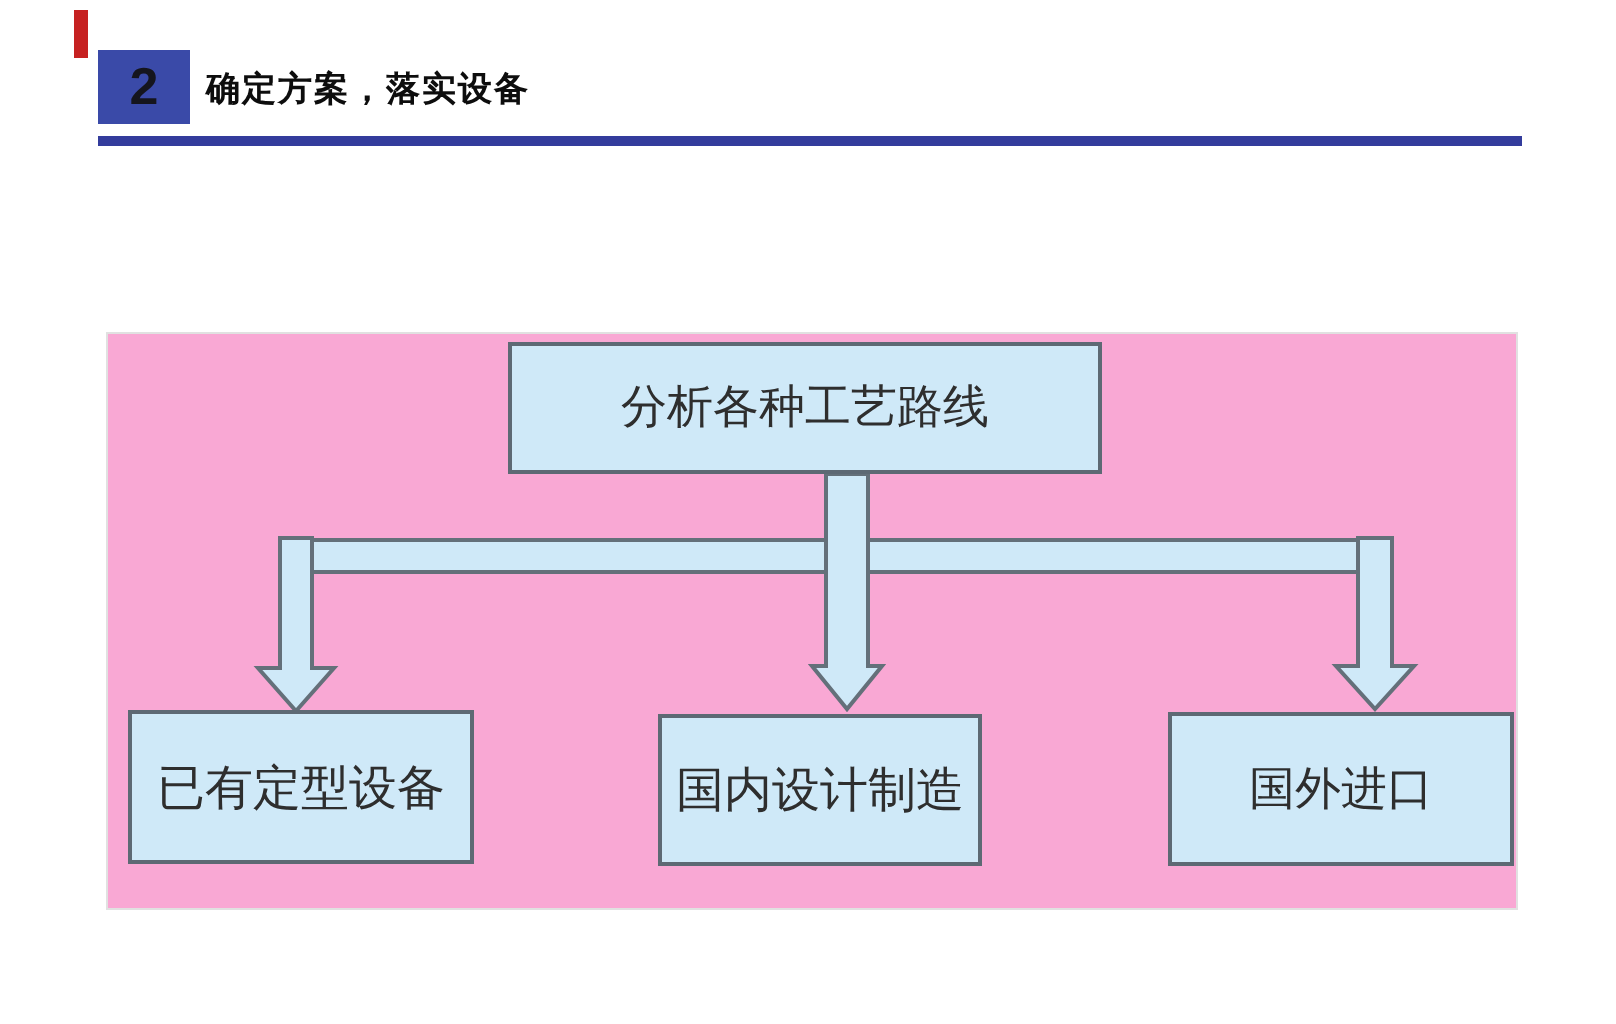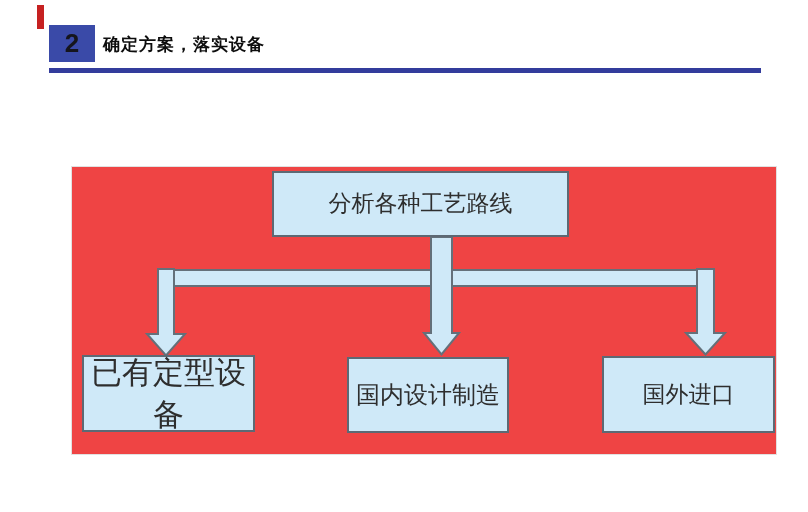--- a/index.html
+++ b/index.html
@@ -17,40 +17,40 @@
 
   
   #panel{position:absolute;left:53px;top:166px;width:706px;height:289px;
          background:#efefef;border:1px solid #e1e1e1;box-sizing:border-box;}
 
   .dbox{position:absolute;background:#cfe9f8;border:2px solid #5d6974;box-sizing:border-box;
         display:flex;flex-direction:column;align-items:center;justify-content:center;
         text-align:center;color:#2e2e2e;
         font-family:"Liberation Serif","DejaVu Serif",serif;}
   #root-box{left:200px;top:4px;width:297px;height:66px;font-size:23px;line-height:1.3;}
-  #child-box-0{left:10px;top:188px;width:173px;height:77px;font-size:31px;}
+  #child-box-0{left:10px;top:188px;width:173px;height:77px;font-size:24px;}
   #child-box-1{left:275px;top:190px;width:162px;height:76px;font-size:24px;}
   #child-box-2{left:530px;top:189px;width:173px;height:77px;font-size:23px;}
 
   #connector-svg{position:absolute;left:0;top:0;width:706px;height:289px;}
   .shape{fill:#cfe9f8;stroke:#64707a;stroke-width:2;}
 </style>
 </head>
 <body>
 
 <div id="page">
 
   <div>
     <div id="red-accent" style="background: rgb(198, 33, 33);"></div>
     <div id="num-badge" style="background: rgb(58, 74, 168);">2</div>
     <div id="sec-title">确定方案，落实设备</div>
     <div id="underline" style="background: rgb(51, 60, 156);"></div>
   </div>
 
-  <div id="panel" style="background: #ef4444; margin-left: 18px;">
+  <div id="panel" style="background: #f9a8d4;">
 
     <svg id="connector-svg" viewBox="0 0 706 289">
       <rect class="shape" x="86" y="103" width="556" height="16" style="fill: rgb(207, 233, 248); stroke: rgb(100, 112, 122);"></rect>
       <polygon class="shape" points="86,102 102,102 102,167 113,167 94,188.5 75,167 86,167" style="fill: rgb(207, 233, 248); stroke: rgb(100, 112, 122);"></polygon>
       <polygon class="shape" points="359,70 380,70 380,166 387,166 369.5,187.5 352,166 359,166" style="fill: rgb(207, 233, 248); stroke: rgb(100, 112, 122);"></polygon>
       <polygon class="shape" points="625,102 642,102 642,166 653,166 633.5,187.5 614,166 625,166" style="fill: rgb(207, 233, 248); stroke: rgb(100, 112, 122);"></polygon>
     </svg>
 
     <div id="root-box" class="dbox">
       <span>分析各种工艺路线</span>

